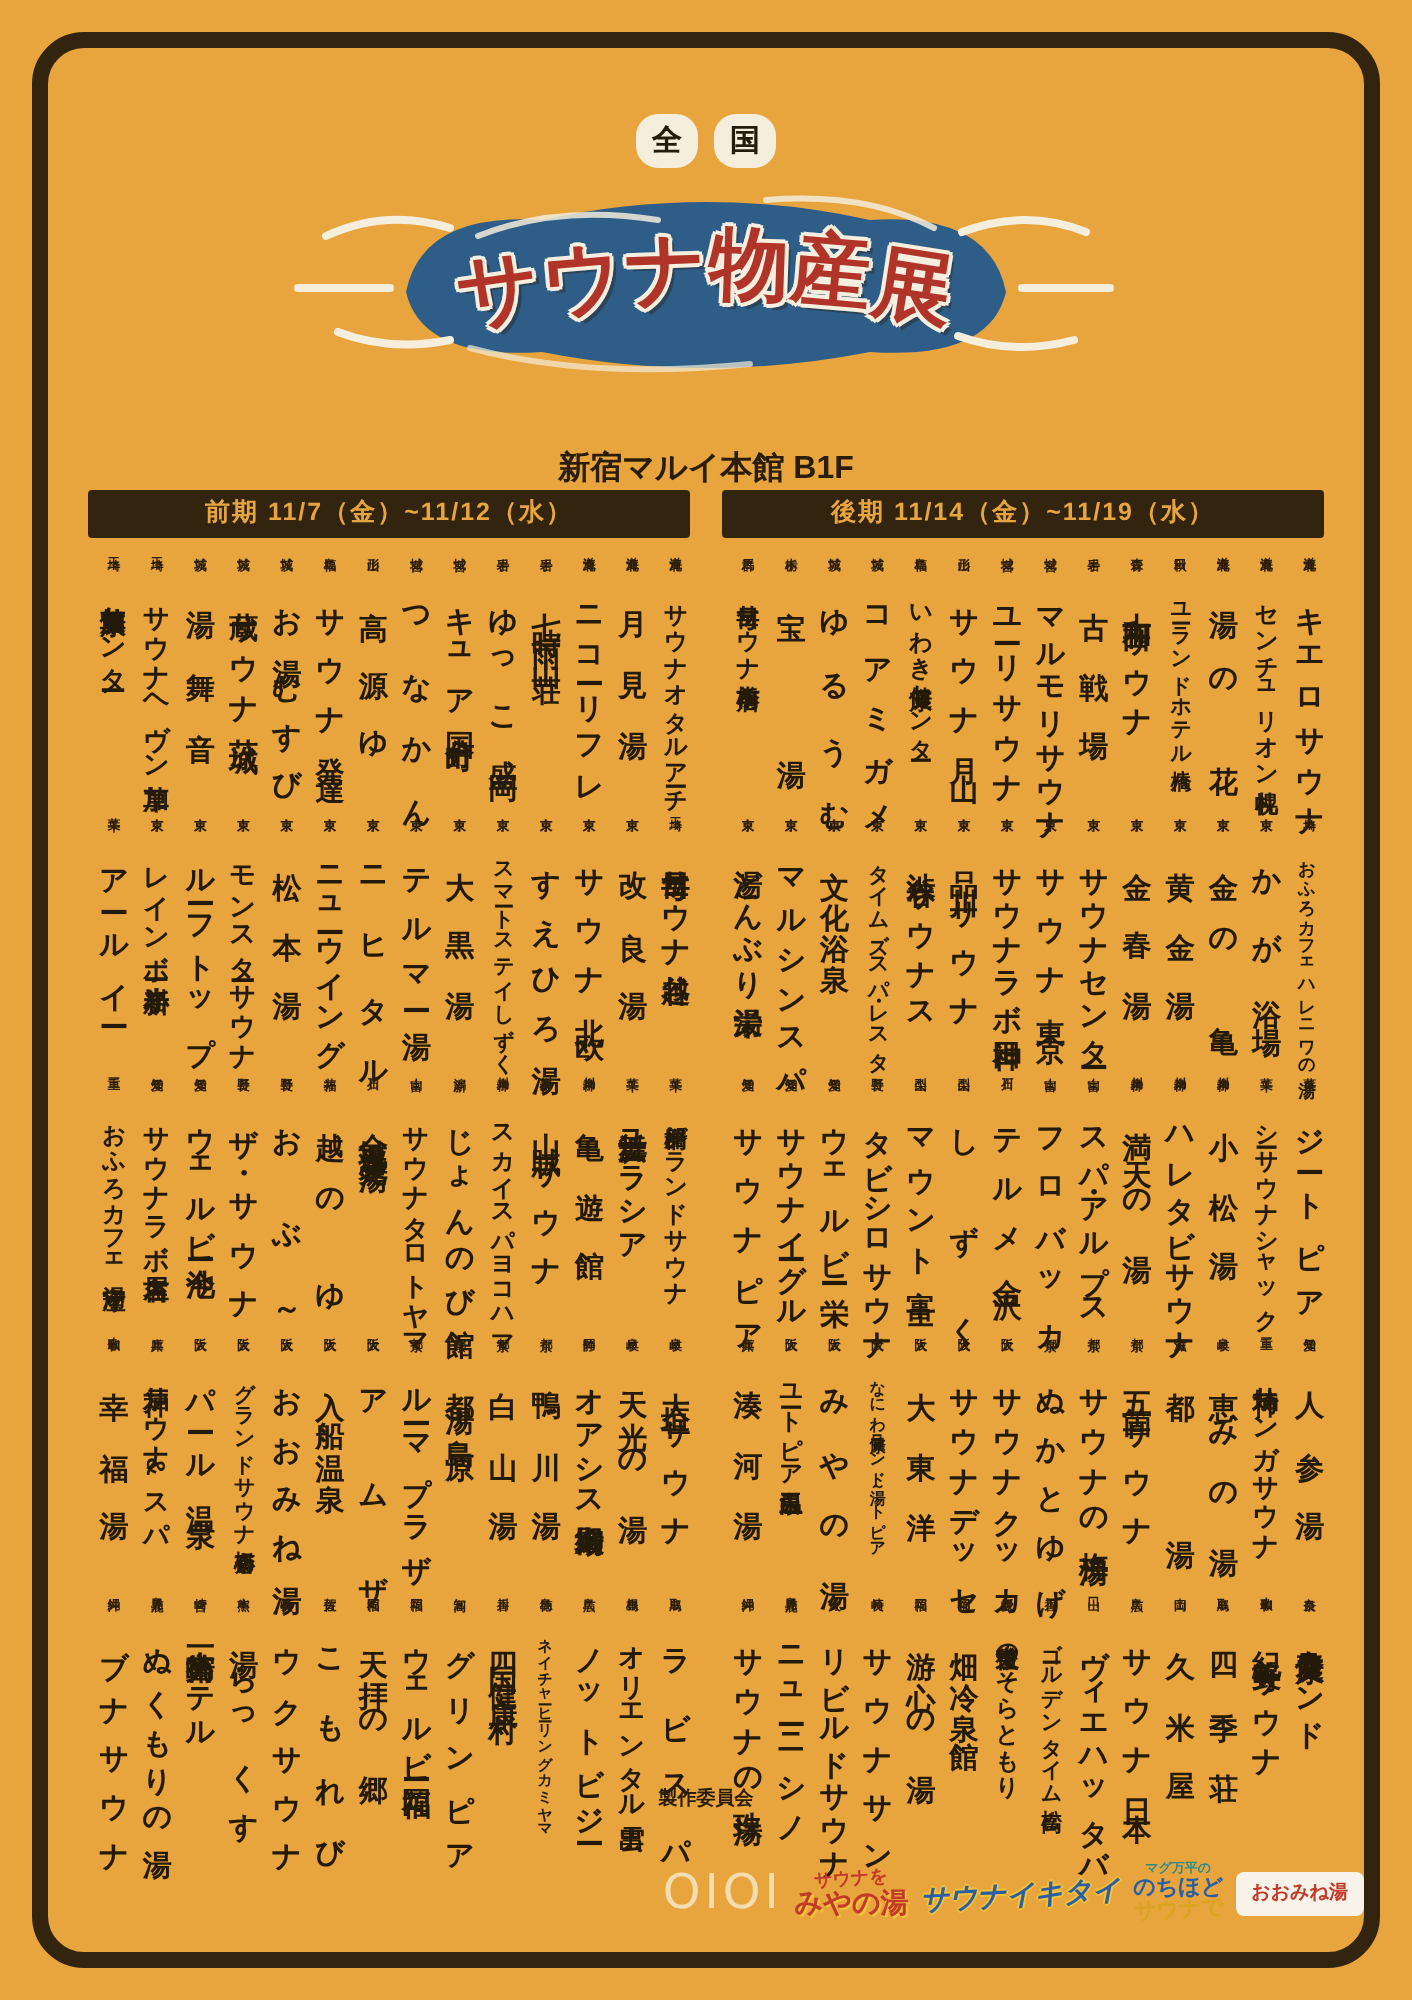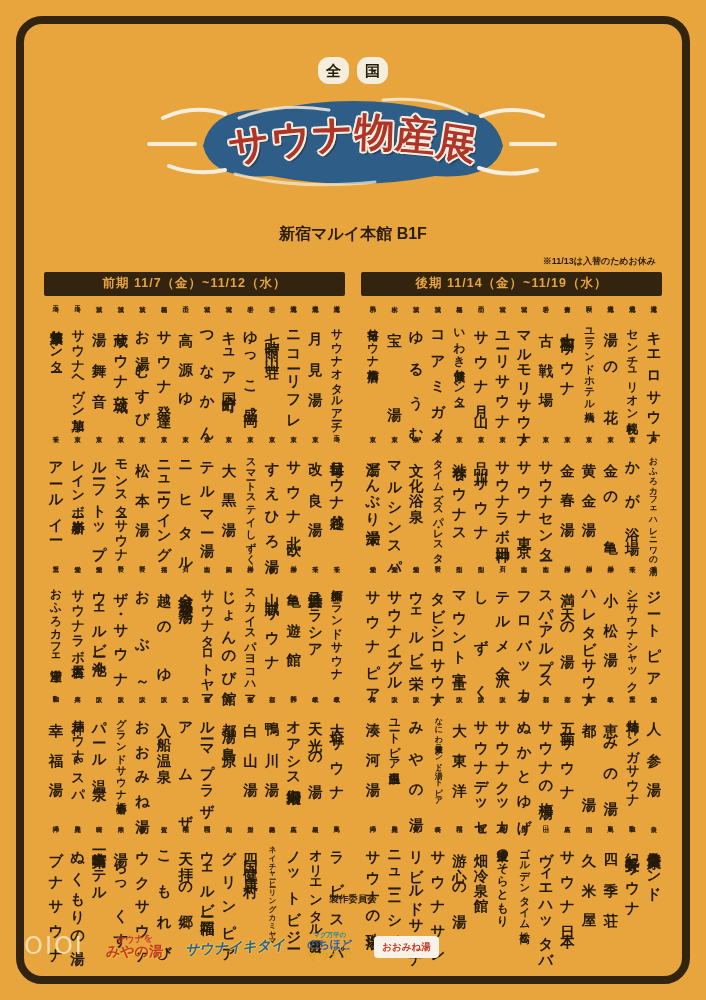--- a/index.html
+++ b/index.html
@@ -32,21 +32,21 @@
   .rows{}
   .row{display:flex;flex-direction:row-reverse;justify-content:space-between;
        height:126px;margin-bottom:4px;}
   .entry{width:20px;writing-mode:vertical-rl;text-orientation:mixed;text-align:start;
          line-height:1;overflow:visible;}
   .pref{display:inline-block;height:19px;font-size:6.3px;font-weight:700;letter-spacing:-0.5px;color:#2B1D0C;}
   .name{display:inline-block;height:104px;font-weight:800;color:#241A0A;margin-top:1px;white-space:nowrap;}
   
   .footer{position:absolute;left:0;right:0;bottom:14px;}
   .committee{text-align:center;font-size:9.5px;font-weight:800;margin-bottom:4px;}
-  .logos{display:flex;justify-content:flex-start;align-items:center;gap:22px;margin-top:26px;}
+  .logos{display:flex;justify-content:flex-end;align-items:center;gap:6px;margin-top:26px;}
   .logo{text-align:center;line-height:1.05;}
   .logo-marui{font-size:24px;font-weight:400;color:rgba(245,231,196,.85);letter-spacing:2px;font-family:"DejaVu Sans",sans-serif;}
   .logo-medetai .l1{font-size:9px;font-weight:900;color:#C23A28;display:block;transform:rotate(-4deg);}
   .logo-medetai .l2{font-size:14px;font-weight:900;color:#C23A28;display:block;text-shadow:1px 1px 0 #F2C23A;}
   .logo-ikitai{font-size:14px;font-weight:900;font-style:italic;color:#2B5FA3;
        text-shadow:-1px 0 #F2C23A,1px 0 #F2C23A,0 -1px #F2C23A,0 1px #F2C23A;transform:rotate(-3deg);}
   .logo-nochihodo .l1{font-size:6.5px;font-weight:800;color:#2E8B8B;display:block;}
   .logo-nochihodo .l2{font-size:11px;font-weight:900;color:#2B5FA3;display:block;}
   .logo-nochihodo .l3{font-size:11px;font-weight:900;color:#D9A520;display:block;transform:rotate(-3deg);}
   .logo-kenkyu{background:#F7F3E8;border-radius:4px;padding:6px 8px;}
@@ -74,21 +74,20 @@
         </svg>
       </div>
       <div class="badges">
         <span class="badge">全</span>
         <span class="badge">国</span>
       </div>
       <div class="main-title" id="main-title"><span class="ch" style="transform: translateY(7px) rotate(-8deg);">サ</span><span class="ch" style="transform: translateY(2px) rotate(-5deg);">ウ</span><span class="ch" style="transform: translateY(-3px) rotate(-2deg);">ナ</span><span class="ch" style="transform: translateY(-5px) rotate(2deg);">物</span><span class="ch" style="transform: translateY(-2px) rotate(5deg);">産</span><span class="ch" style="transform: translateY(6px) rotate(9deg);">展</span></div>
     </div>
 
     <div class="venue-line">新宿マルイ本館 B1F</div>
-    <div class="note-line">※11/13は入替のためお休み</div>
 
     <div class="periods">
       <div class="period">
         <div class="period-header">前期 11/7（金）~11/12（水）</div>
         <div class="rows">
             <div class="row">
               <div class="entry"><span class="pref">北海道</span><span class="name" style="font-size: 11.6px; letter-spacing: 0px;">サウナオタルアーチ</span></div>
               <div class="entry"><span class="pref">北海道</span><span class="name" style="font-size: 14.5px; letter-spacing: 30.25px;">月見湯</span></div>
               <div class="entry"><span class="pref">北海道</span><span class="name" style="font-size: 14.5px; letter-spacing: 3.4px;">ニコーリフレ</span></div>
               <div class="entry"><span class="pref">岩手</span><span class="name" style="font-size: 14.5px; letter-spacing: 7.88px;">七時雨山荘</span></div>

